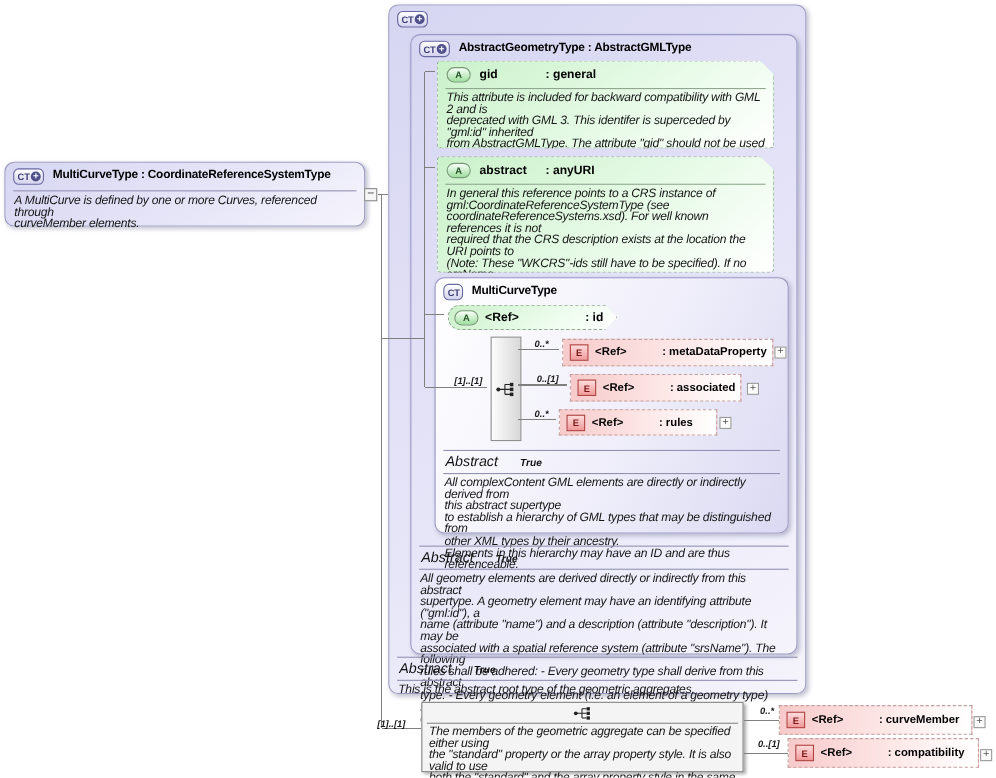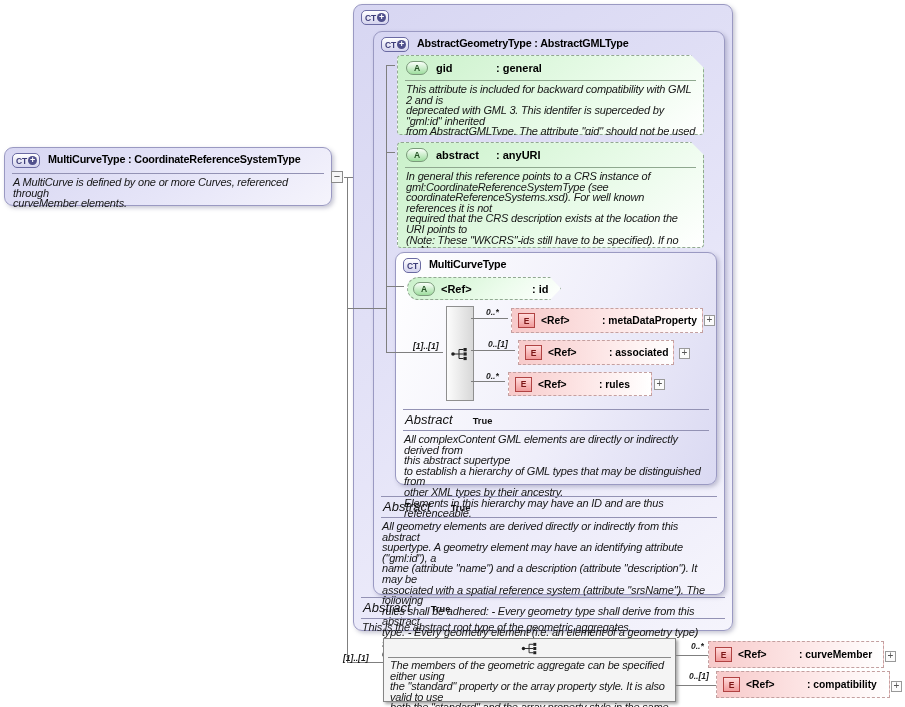--- a/index.html
+++ b/index.html
@@ -61,21 +61,21 @@
            background:linear-gradient(90deg,#fcfcfc,#d8d8d8);
            display:flex;align-items:center;justify-content:center;}
 
   .occ-label{position:absolute;font-size:8.5px;font-style:italic;font-weight:bold;color:#1a1a1a;
              white-space:nowrap;}
 
   .abs-sect{position:absolute;left:7px;right:7px;}
   .abs-line{border-top:1px solid #9392b4;height:0;}
   .abs-vals{display:flex;gap:20px;padding:2px 2px 3px;align-items:baseline;}
   .abs-label{font-style:italic;font-size:13px;color:#111;}
-  .abs-value{font-weight:bold;font-size:9.3px;color:#111;}
+  .abs-value{font-weight:bold;font-size:9.3px;color:#111;font-style:italic;}
   .abs-sect .annotation{padding:3px 0 0 1px;}
 
   .toggle-box{position:absolute;width:12px;height:12px;box-sizing:border-box;border:1px solid #8a8a8a;
               background:#f6f6f6;color:#444;font-size:11px;line-height:9px;text-align:center;cursor:pointer;}
 
   .members-box{position:absolute;box-sizing:border-box;border:1px solid #858585;background:#f4f4f4;
                box-shadow:2px 2px 3px rgba(0,0,0,.35);}
   .members-icon-row{display:flex;justify-content:center;padding:2px 0 1px;}
   .sep-grey{border-top:1px solid #8a8a8a;margin:0 4px;height:0;}
   .members-box .annotation{padding:2px 5px 0 6px;}

